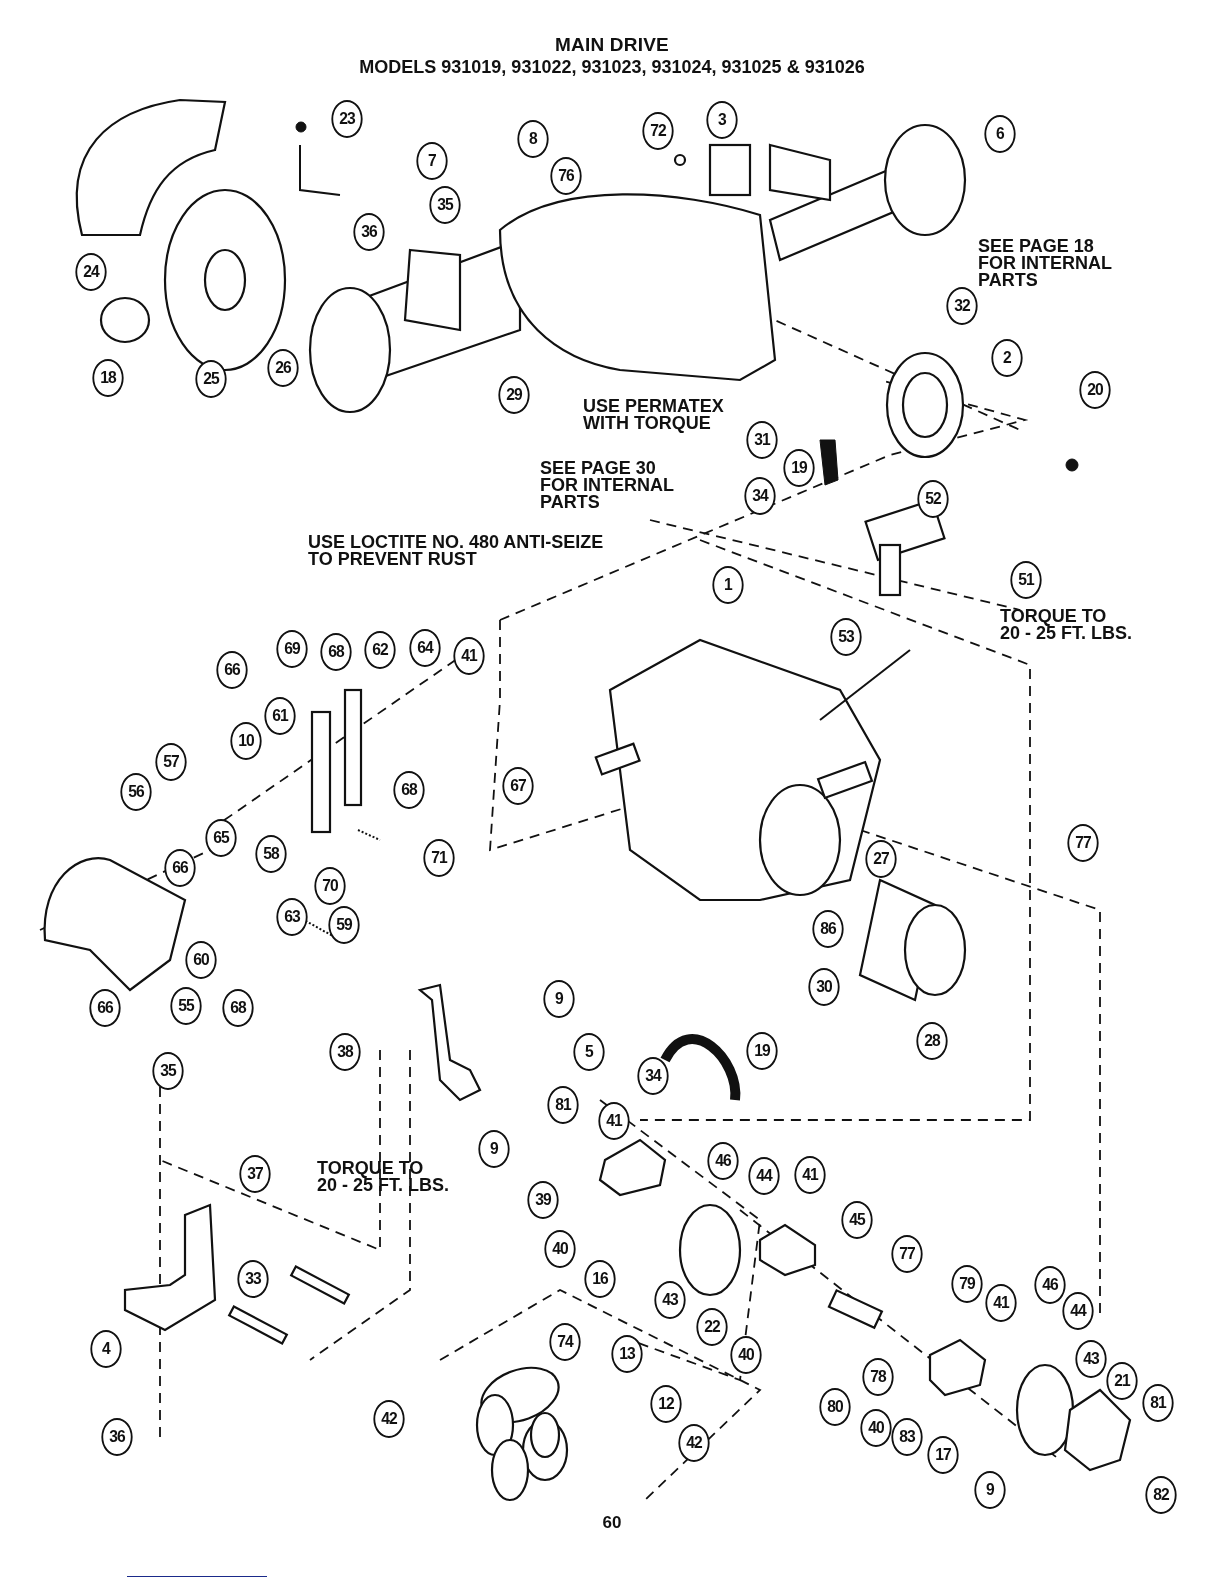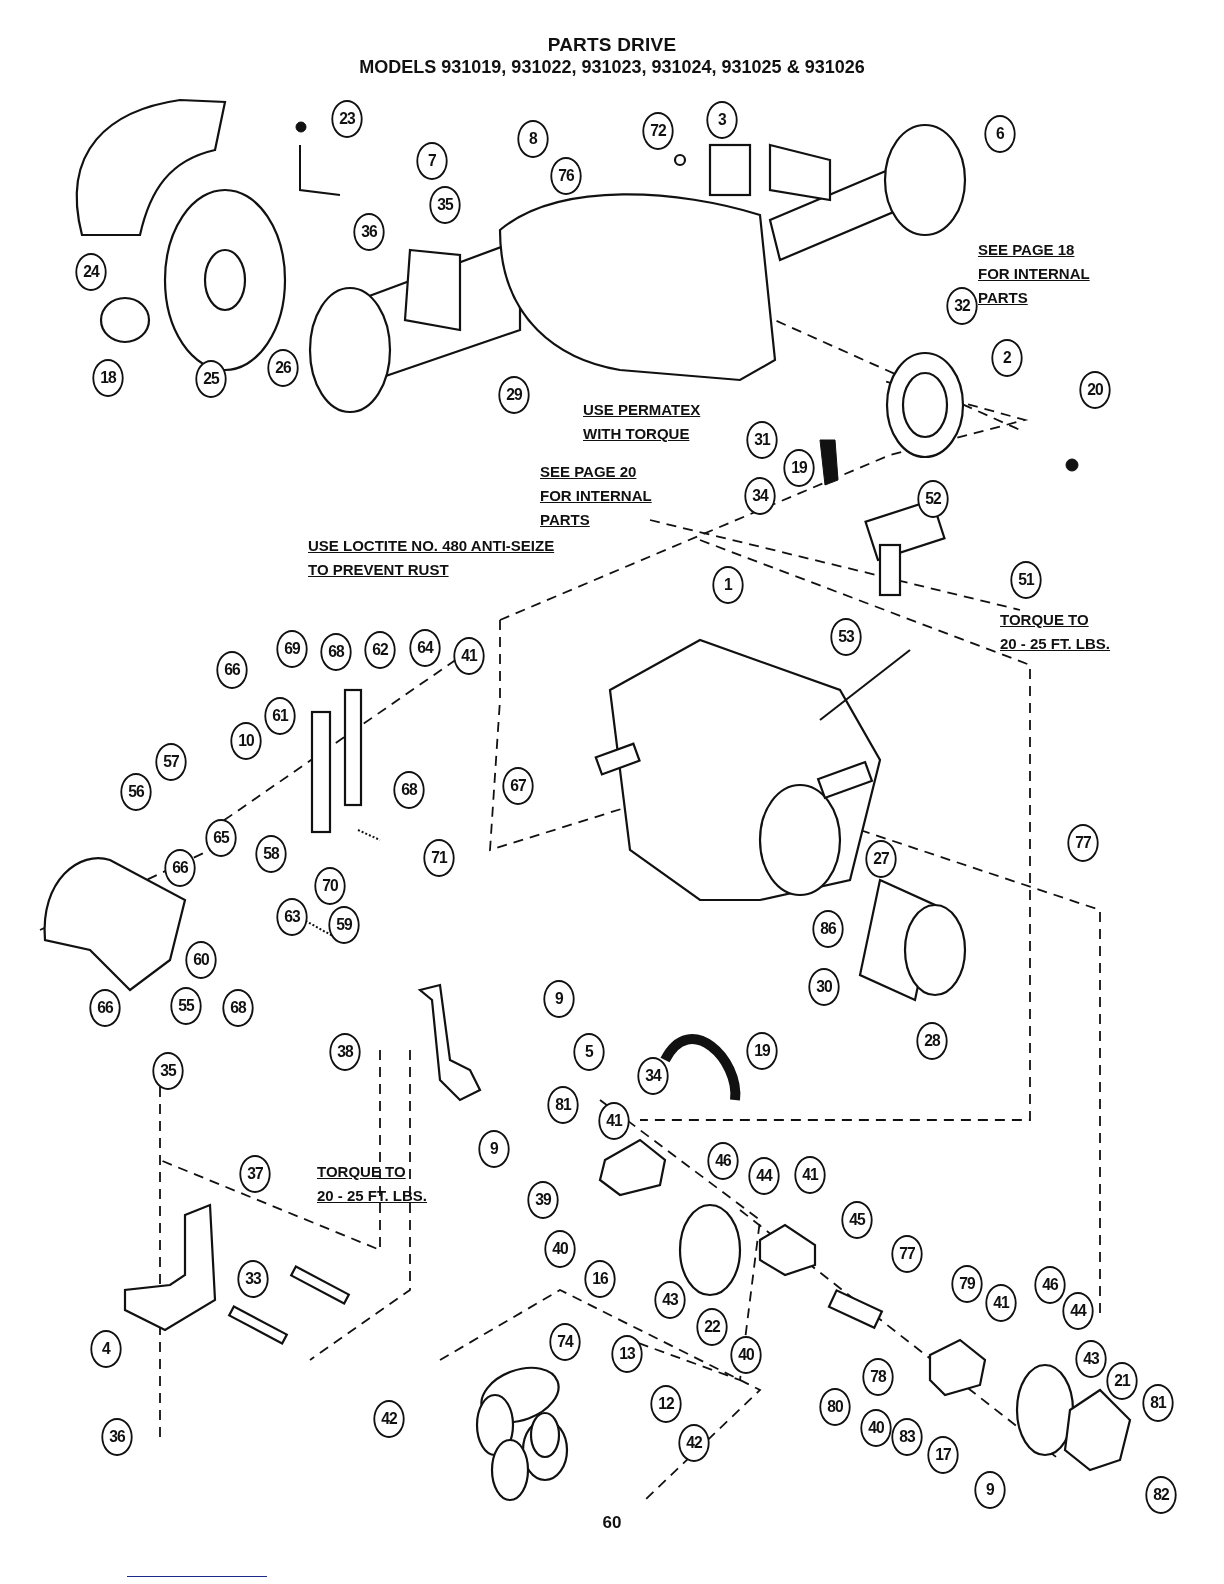--- a/index.html
+++ b/index.html
@@ -1,21 +1,21 @@
 <!DOCTYPE html>
 <html><head>
 <meta charset="utf-8">
 <style>
   html, body { margin: 0; padding: 0; background: #ffffff; }
   body { width: 1224px; height: 1584px; position: relative; overflow: hidden;
          font-family: "Liberation Sans", sans-serif; color: #111; }
   .title { position: absolute; left: 0; width: 1224px; text-align: center; font-weight: bold; }
   #title-main { top: 34px; font-size: 19px; letter-spacing: 0.2px; }
   #title-models { top: 57px; font-size: 18px; left: 0; padding-left: 0; }
-  .note { position: absolute; font-weight: bold; font-size: 15px; line-height: 24px; white-space: pre; text-decoration: underline; }
+  .note { position: absolute; font-weight: bold; font-size: 18px; line-height: 17px; white-space: pre; }
   .callout { position: absolute; width: 34px; height: 38px; margin-left: -17px; margin-top: -19px;
              border: 2.6px solid #111; border-radius: 50%; box-sizing: border-box; background: #fff;
              display: flex; align-items: center; justify-content: center;
              font-weight: bold; font-size: 17px; letter-spacing: -1px; transform: scaleX(0.92); }
   #page-number { position: absolute; top: 1513px; left: 0; width: 1224px; text-align: center;
                  font-size: 17px; font-weight: bold; }
   #footer-rule { position: absolute; left: 127px; top: 1576px; width: 140px; height: 1px; background: #1a2a8a; }
   svg#art { position: absolute; left: 0; top: 0; }
   svg#art .ln { stroke: #111; stroke-width: 2; fill: none; }
   svg#art .dash { stroke: #111; stroke-width: 1.8; fill: none; stroke-dasharray: 10 7; }
@@ -103,29 +103,29 @@
   <path class="ln" d="M300 145 L300 190 L340 195" stroke-width="6"></path>
   <rect class="part" x="870" y="510" width="70" height="40" transform="rotate(-18 905 530)"></rect>
   <rect class="part" x="880" y="545" width="20" height="50"></rect>
   <path class="ln" d="M820 720 L910 650" stroke-width="4"></path>
   <circle class="blk" cx="1072" cy="465" r="6"></circle>
   <circle class="blk" cx="301" cy="127" r="5"></circle>
   <circle class="part" cx="680" cy="160" r="5"></circle>
   <path class="blk" d="M820 440 L835 440 L838 480 L825 485 Z"></path>
 </svg>
 
-<div id="title-main" class="title">PARTS DRIVE</div>
+<div id="title-main" class="title">MAIN DRIVE</div>
 <div id="title-models" class="title">MODELS 931019, 931022, 931023, 931024, 931025 &amp; 931026</div>
 
 <div class="note" style="left:978px; top:238px;">SEE PAGE 18
 FOR INTERNAL
 PARTS</div>
 <div class="note" style="left:583px; top:398px;">USE PERMATEX
 WITH TORQUE</div>
-<div class="note" style="left:540px; top:460px;">SEE PAGE 20
+<div class="note" style="left:540px; top:460px;">SEE PAGE 30
 FOR INTERNAL
 PARTS</div>
 <div class="note" style="left:308px; top:534px;">USE LOCTITE NO. 480 ANTI-SEIZE
 TO PREVENT RUST</div>
 <div class="note" style="left:1000px; top:608px;">TORQUE TO
 20 - 25 FT. LBS.</div>
 <div class="note" style="left:317px; top:1160px;">TORQUE TO
 20 - 25 FT. LBS.</div>
 
 <div class="callout" style="left:533px; top:139px;">8</div>

